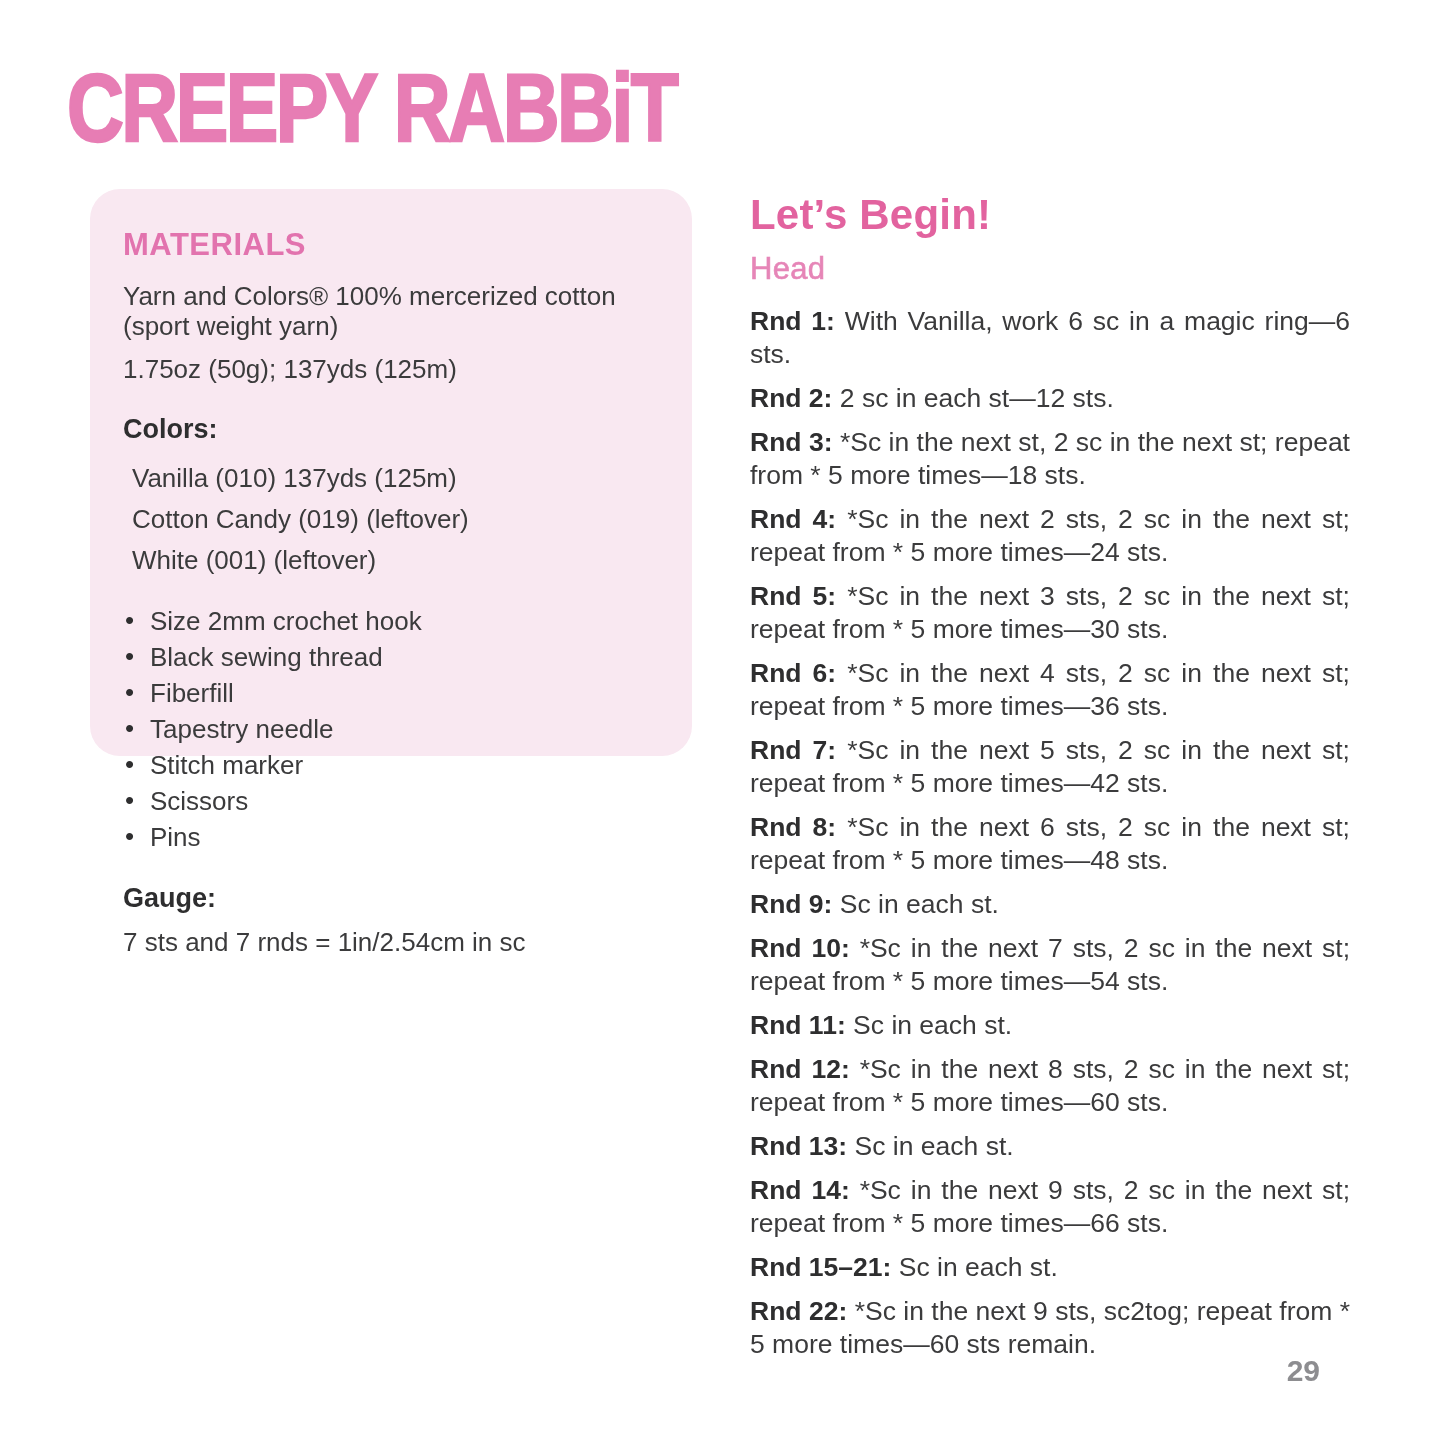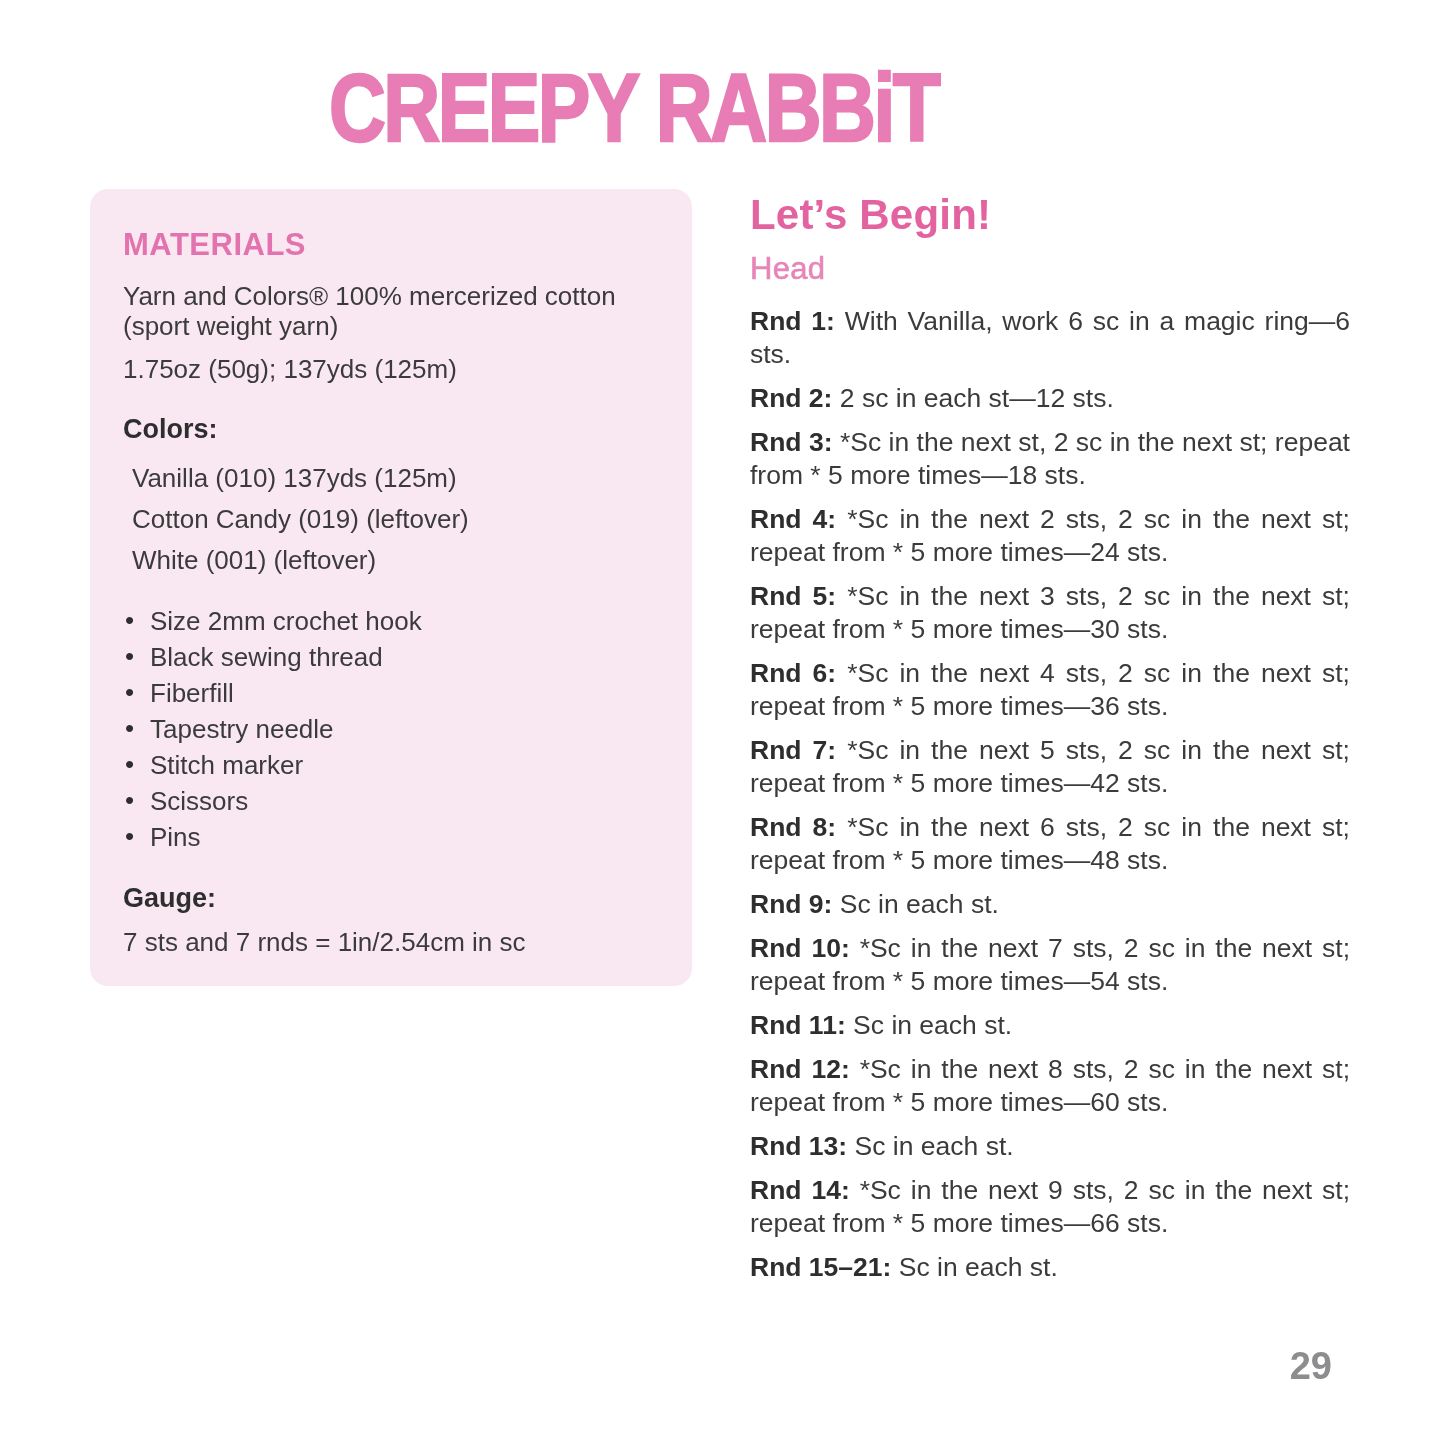--- a/index.html
+++ b/index.html
@@ -1,35 +1,35 @@
 <!DOCTYPE html>
 <html><head>
 <meta charset="utf-8">
 <style>
   html,body{margin:0;padding:0;}
   body{
     width:1440px;height:1440px;position:relative;background:#ffffff;
     font-family:"Liberation Sans", sans-serif;color:#3b3b3c;overflow:hidden;
   }
   
-  .title-wrap{width:1268px;padding-top:58px;text-align:center;}
+  .title-wrap{width:1268px;padding-top:58px;}
   .page-title{
     display:inline-block;margin:0;font-size:96px;font-weight:bold;line-height:1.05;
     color:#e77db4;-webkit-text-stroke:2.5px #e77db4;letter-spacing:-3px;
     transform:scaleX(0.82);transform-origin:center;white-space:nowrap;
   }
   
   .layout{display:flex;margin-top:30px;padding:0 90px;gap:58px;box-sizing:border-box;}
   .col-left{flex:0 0 602px;}
   .col-right{flex:1 1 auto;min-width:0;}
 
   
   .materials-card{
-    width:602px;height:797px;box-sizing:border-box;background:#f9e8f1;
-    border-radius:18px;padding:38px 34px 12px 33px;
+    width:602px;height:567px;box-sizing:border-box;background:#f9e8f1;
+    border-radius:30px;padding:38px 34px 12px 33px;
   }
   .materials-heading{
     margin:0 0 18px 0;font-size:31px;font-weight:bold;color:#e273ae;
     letter-spacing:0.5px;
   }
   .body-text{font-size:26px;line-height:30px;color:#3b3b3c;}
   .yarn-desc{margin:0 0 13px 0;}
   .yarn-amount{margin:0 0 0 0;}
   .sub-heading{
     margin:30px 0 13px 0;font-size:27px;font-weight:bold;color:#2e2e2f;
@@ -57,22 +57,22 @@
     -webkit-text-stroke:0.6px #e685b7;letter-spacing:0.3px;
   }
   .round{
     font-size:26.5px;line-height:33px;margin:0 0 11px 0;
     text-align:justify;color:#3b3b3c;
   }
   .round b{color:#2e2e2f;}
 
   
   .page-number{
-    position:absolute;right:108px;bottom:52px;
-    font-size:38px;font-weight:bold;color:#8d8d90;
+    position:absolute;right:120px;bottom:52px;
+    font-size:30px;font-weight:bold;color:#8d8d90;
   }
 </style>
 </head>
 <body>
 
 <div class="title-wrap">
   <h1 class="page-title">CREEPY RABBiT</h1>
 </div>
 
 <div class="layout">
@@ -118,16 +118,17 @@
     <p class="round"><b>Rnd 6:</b> <span>*Sc in the next 4 sts, 2 sc in the next st; repeat from * 5 more times—36 sts.</span></p>
     <p class="round"><b>Rnd 7:</b> <span>*Sc in the next 5 sts, 2 sc in the next st; repeat from * 5 more times—42 sts.</span></p>
     <p class="round"><b>Rnd 8:</b> <span>*Sc in the next 6 sts, 2 sc in the next st; repeat from * 5 more times—48 sts.</span></p>
     <p class="round"><b>Rnd 9:</b> <span>Sc in each st.</span></p>
     <p class="round"><b>Rnd 10:</b> <span>*Sc in the next 7 sts, 2 sc in the next st; repeat from * 5 more times—54 sts.</span></p>
     <p class="round"><b>Rnd 11:</b> <span>Sc in each st.</span></p>
     <p class="round"><b>Rnd 12:</b> <span>*Sc in the next 8 sts, 2 sc in the next st; repeat from * 5 more times—60 sts.</span></p>
     <p class="round"><b>Rnd 13:</b> <span>Sc in each st.</span></p>
     <p class="round"><b>Rnd 14:</b> <span>*Sc in the next 9 sts, 2 sc in the next st; repeat from * 5 more times—66 sts.</span></p>
     <p class="round"><b>Rnd 15–21:</b> <span>Sc in each st.</span></p>
+    <p class="round"><b>Rnd 22:</b> <span>*Sc in the next 9 sts, sc2tog; repeat from * 5 more times—60 sts remain.</span></p>
   </div>
 </div>
 
 <div class="page-number">29</div>
 
 </body></html>

